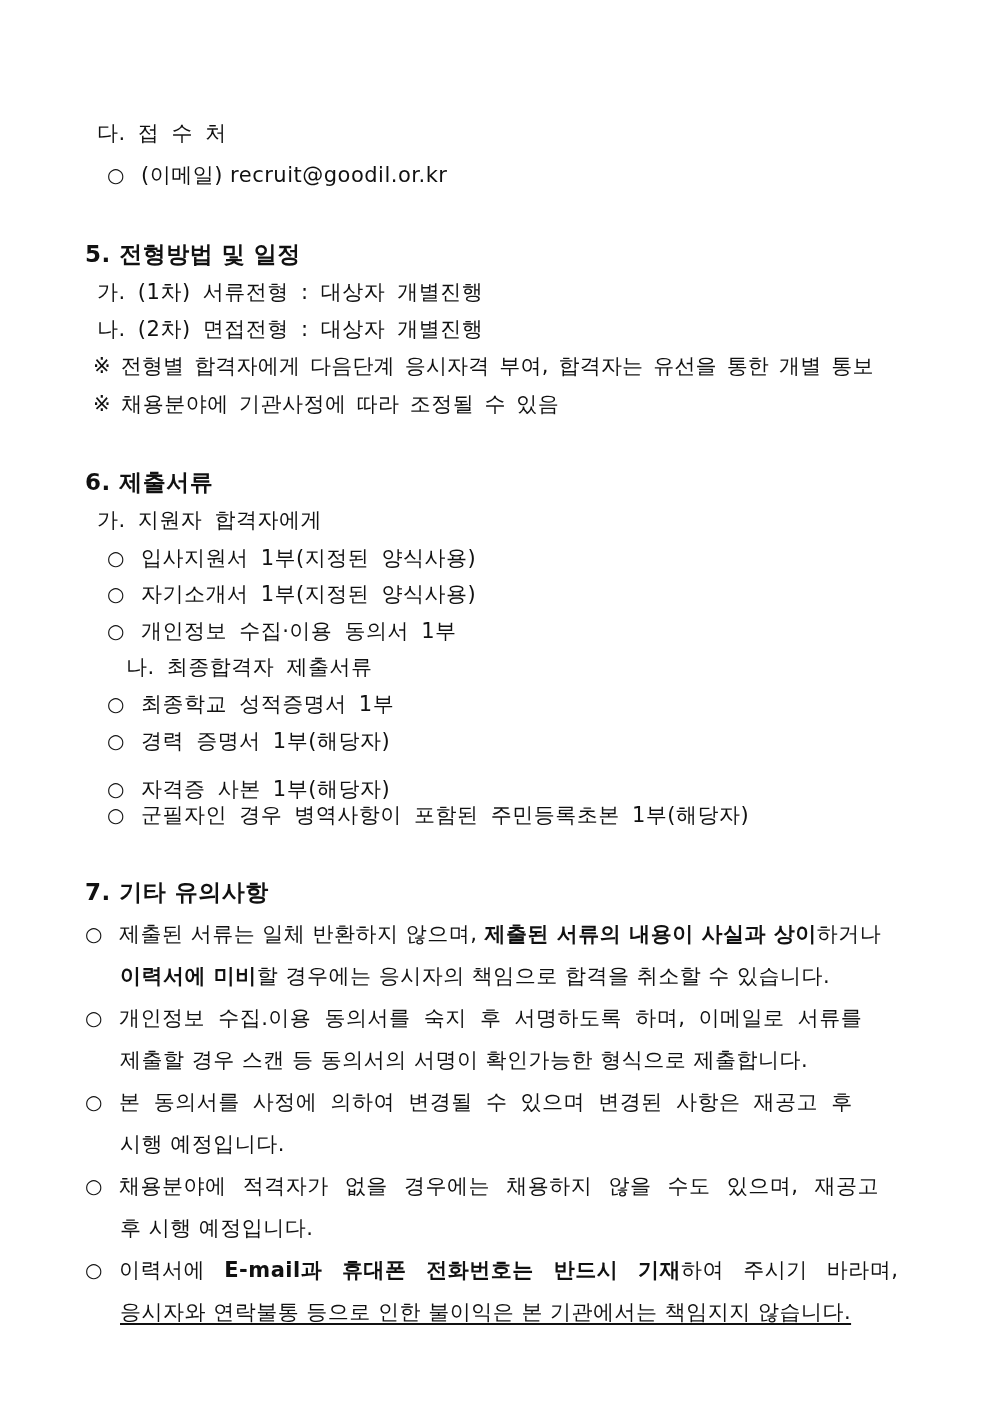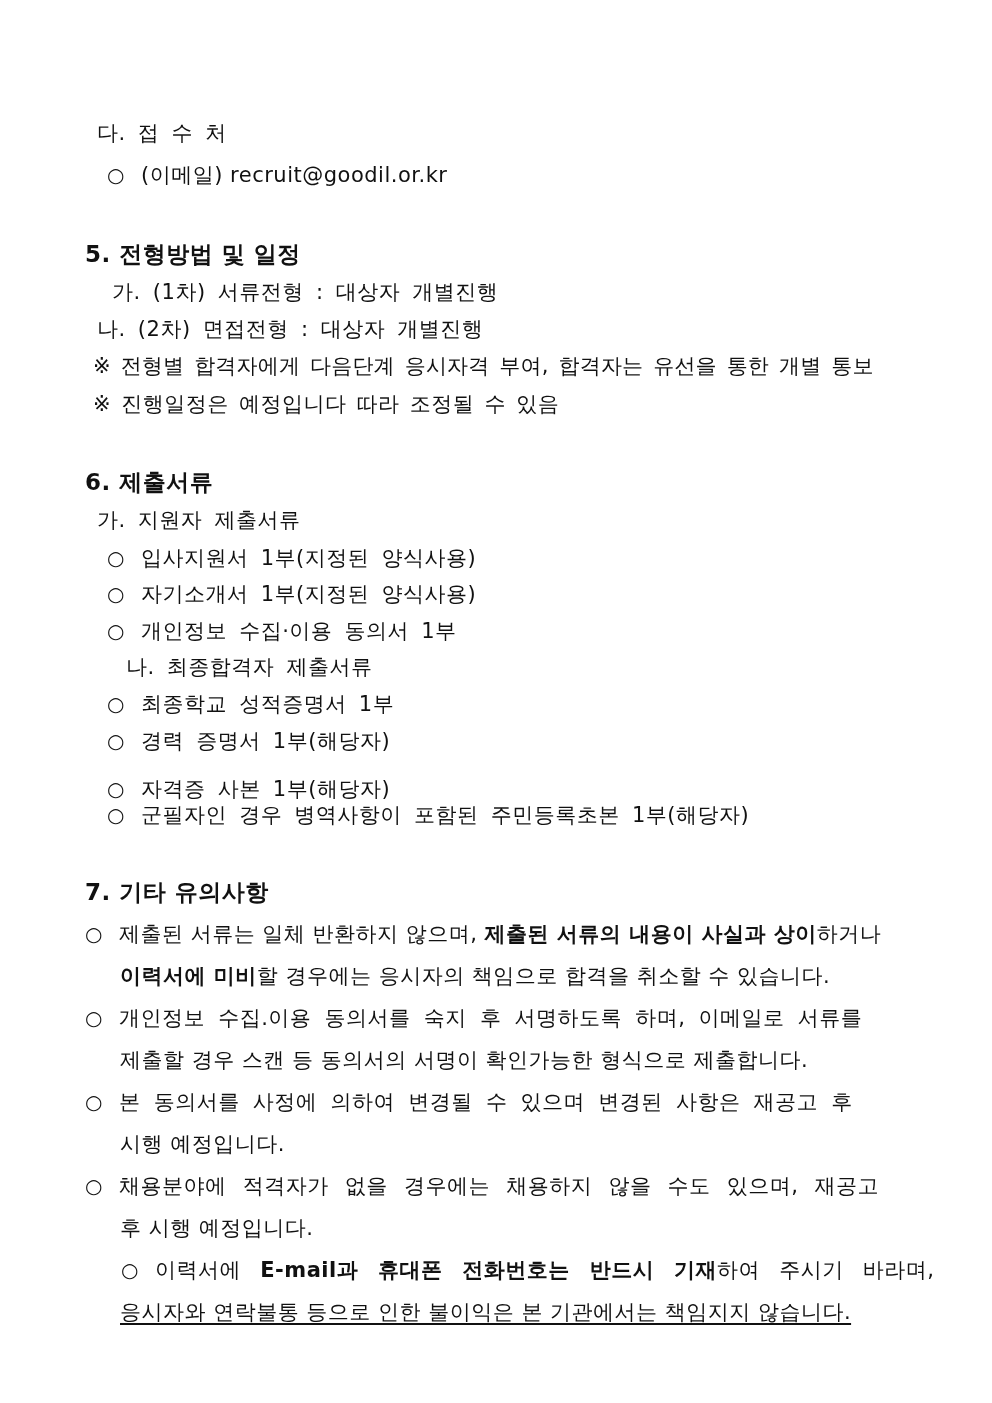--- a/index.html
+++ b/index.html
@@ -20,27 +20,27 @@
 </style>
 </head>
 <body>
 
 <div class="line wide" style="left:97px; top:120px;">다. 접 수 처</div>
 <div class="line" style="left:107px; top:162px;">
   <span class="circ">○</span><span>(이메일)  recruit@goodil.or.kr</span>
 </div>
 
 <div class="line heading" style="left:85px; top:241px;">5. 전형방법 및 일정</div>
-<div class="line wide" style="left:97px; top:279px;margin-left:15px;">가. (1차) 서류전형 : 대상자 개별진행</div>
+<div class="line wide" style="left:97px; top:279px;">가. (1차) 서류전형 : 대상자 개별진행</div>
 <div class="line wide" style="left:97px; top:316px;">나. (2차) 면접전형 : 대상자 개별진행</div>
 <div class="line" style="left:93px; top:353px; letter-spacing:0.2px; word-spacing:3px;">※ 전형별 합격자에게 다음단계 응시자격 부여, 합격자는 유선을 통한 개별 통보</div>
-<div class="line" style="left:93px; top:391px; word-spacing:3px;">※ 진행일정은 예정입니다 따라 조정될 수 있음</div>
+<div class="line" style="left:93px; top:391px; word-spacing:3px;">※ 채용분야에 기관사정에 따라 조정될 수 있음</div>
 
 <div class="line heading" style="left:85px; top:469px;">6.  제출서류</div>
-<div class="line wide" style="left:97px; top:507px;">가. 지원자 제출서류</div>
+<div class="line wide" style="left:97px; top:507px;">가. 지원자 합격자에게</div>
 <div class="line wide" style="left:107px; top:545px;"><span class="circ">○</span><span>입사지원서 1부(지정된 양식사용)</span></div>
 <div class="line wide" style="left:107px; top:581px;"><span class="circ">○</span><span>자기소개서 1부(지정된 양식사용)</span></div>
 <div class="line wide" style="left:107px; top:618px;"><span class="circ">○</span><span>개인정보 수집·이용 동의서 1부</span></div>
 <div class="line wide" style="left:97px; top:654px;margin-left:29px;">나. 최종합격자 제출서류</div>
 <div class="line wide" style="left:107px; top:691px;"><span class="circ">○</span><span>최종학교 성적증명서 1부</span></div>
 <div class="line wide" style="left:107px; top:728px;"><span class="circ">○</span><span>경력 증명서 1부(해당자)</span></div>
 <div class="line wide" style="left:107px; top:765px;margin-top:11px;"><span class="circ">○</span><span>자격증 사본 1부(해당자)</span></div>
 <div class="line wide" style="left:107px; top:802px;"><span class="circ">○</span><span>군필자인 경우 병역사항이 포함된 주민등록초본 1부(해당자)</span></div>
 
 <div class="line heading" style="left:85px; top:879px;">7. 기타 유의사항</div>
@@ -60,18 +60,18 @@
 <div class="line" style="left:85px; top:1089px; word-spacing:6px;">
   <span class="circ">○</span><span>본 동의서를 사정에 의하여 변경될 수 있으며 변경된 사항은 재공고 후</span>
 </div>
 <div class="line" style="left:120px; top:1131px;">시행 예정입니다.</div>
 
 <div class="line" style="left:85px; top:1173px; word-spacing:9px;">
   <span class="circ">○</span><span>채용분야에 적격자가 없을 경우에는 채용하지 않을 수도 있으며, 재공고</span>
 </div>
 <div class="line" style="left:120px; top:1215px;">후 시행 예정입니다.</div>
 
-<div class="line" style="left:85px; top:1257px; word-spacing:12px;margin-left:36px;">
+<div class="line" style="left:85px; top:1257px; word-spacing:12px;">
   <span class="circ">○</span><span>이력서에 </span><b>E-mail과 휴대폰 전화번호는 반드시 기재</b><span>하여 주시기 바라며,</span>
 </div>
 <div class="line" style="left:120px; top:1299px;">
   <u>응시자와 연락불통 등으로 인한 불이익은 본 기관에서는 책임지지 않습니다.</u>
 </div>
 
 </body></html>

